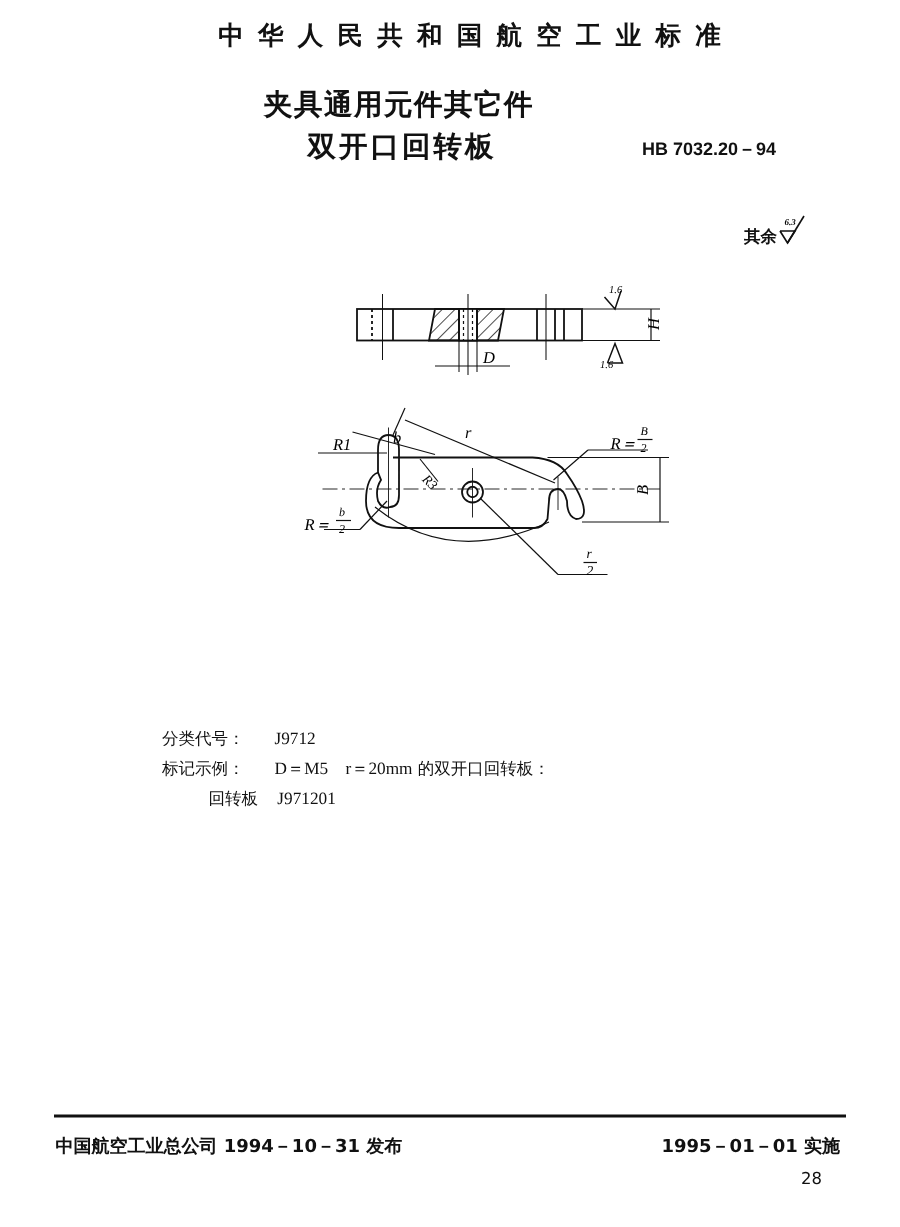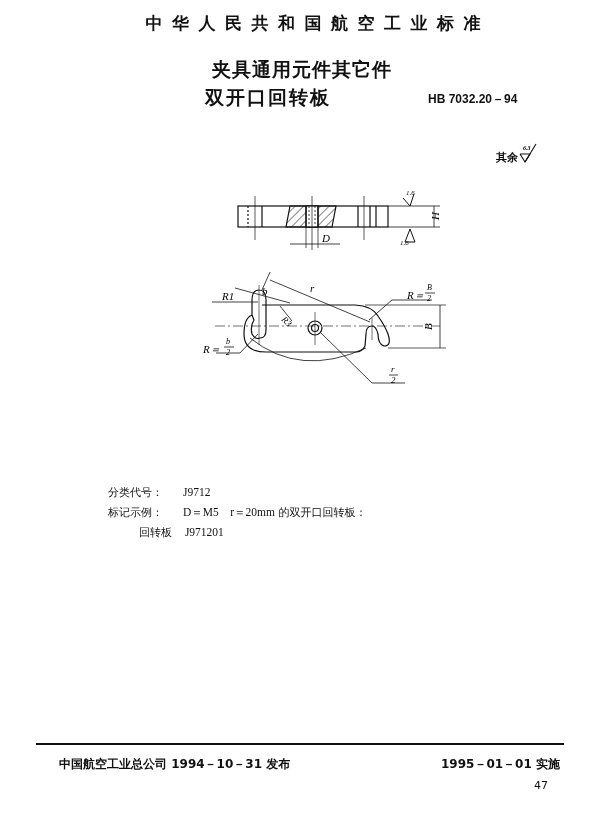--- a/index.html
+++ b/index.html
@@ -5,31 +5,31 @@
     html, body { margin: 0; padding: 0; }
     body {
       width: 600px; height: 818px; background: #ffffff; position: relative; overflow: hidden;
       font-family: "DejaVu Sans", sans-serif; color: #111;
     }
     .abs { position: absolute; }
     .std-title {
       left: 110px; top: 12px; width: 380px; text-align: right;
       font-size: 17px; font-weight: bold; letter-spacing: 9.5px; white-space: nowrap;
     }
-    .doc-title1 { left: 176px; top: 57px; font-size: 19px; font-weight: bold; letter-spacing: 1px; margin-left: 36px; }
+    .doc-title1 { left: 176px; top: 57px; font-size: 19px; font-weight: bold; letter-spacing: 1px; }
     .doc-title2 { left: 205px; top: 85px; font-size: 19px; font-weight: bold; letter-spacing: 2px; }
     .std-code { left: 428px; top: 91px; font-size: 12px; font-family: Liberation Sans, sans-serif; font-weight: bold; }
     .roughness { left: 496px; top: 150px; font-size: 11px; font-weight: bold; }
     .roughness svg { position: absolute; left: 22px; top: -10px; }
     .drawing { left: 0; top: 0; }
     .info { left: 64px; font-size: 11.5px; font-family: "Liberation Serif", serif; }
     .info .lbl { display: inline-block; width: 75px; font-family: "DejaVu Sans", sans-serif; font-size: 11px; margin-left: 44px; }
     .info .cn { font-family: "DejaVu Sans", sans-serif; font-size: 11px; text-align: center; }
     .rule { left: 36px; top: 743px; width: 528px; height: 1.5px; background: #111; }
-    .footer-left { left: 37px; top: 756px; font-size: 12px; font-weight: bold; margin-left: 22px; }
+    .footer-left { left: 37px; top: 756px; font-size: 12px; font-weight: bold; }
     .footer-right { right: 40px; top: 756px; font-size: 12px; font-weight: bold; text-align: center; }
     .page-num { right: 52px; top: 779px; font-size: 11px; }
     svg text { font-family: "Liberation Serif", serif; font-style: italic; }
   </style>
 </head>
 <body>
 
 <div class="abs std-title">中华人民共和国航空工业标准</div>
 <div class="abs doc-title1">夹具通用元件其它件</div>
 <div class="abs doc-title2">双开口回转板</div>
@@ -157,13 +157,13 @@
   <span class="lbl">标记示例：</span><span>D＝M5　r＝20mm</span><span class="cn"> 的双开口回转板：</span>
 </div>
 <div class="abs info" style="top:525px; left:139px;">
   <span class="cn">回转板</span>
   <span style="margin-left:10px;font-family:Liberation Serif, serif;">J971201</span>
 </div>
 
 <div class="abs rule"></div>
 <div class="abs footer-left">中国航空工业总公司 1994－10－31 发布</div>
 <div class="abs footer-right">1995－01－01 实施</div>
-<div class="abs page-num">47</div>
+<div class="abs page-num">28</div>
 
 </body></html>

